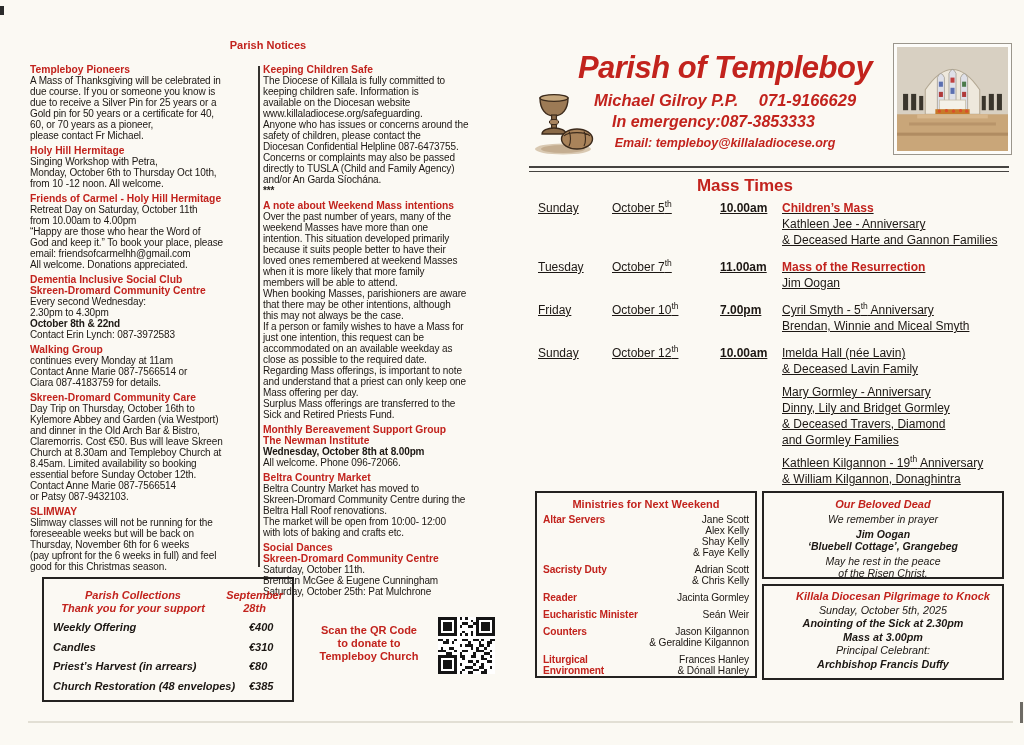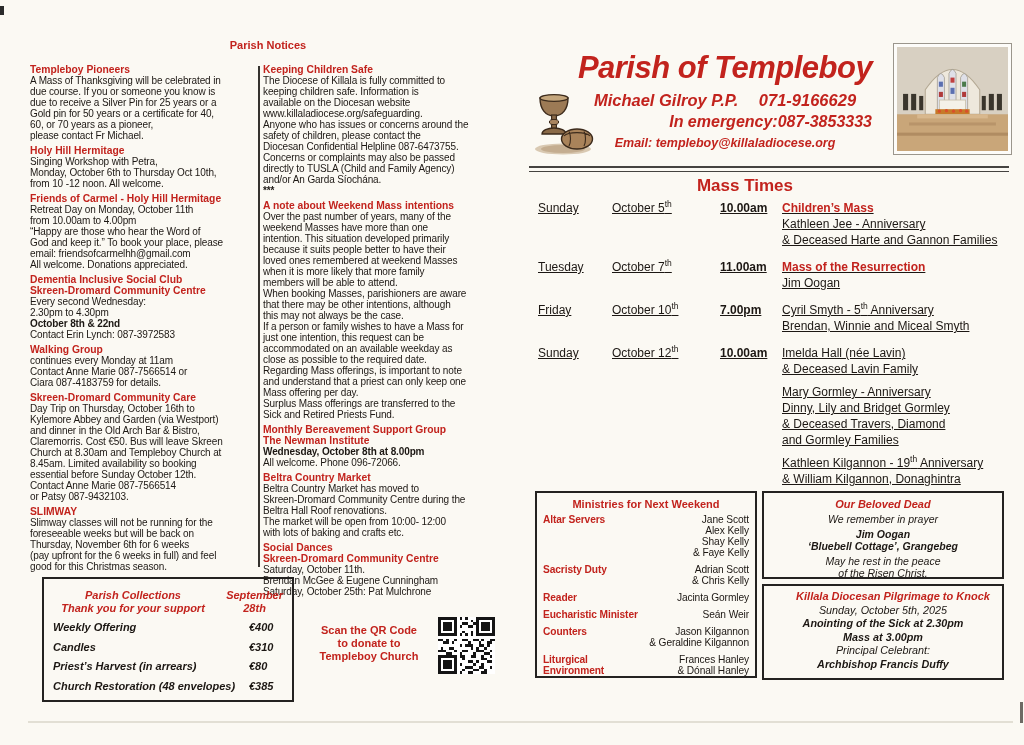--- a/index.html
+++ b/index.html
@@ -44,21 +44,21 @@
   #qr-text { position:absolute; left:303px; top:624px; width:132px; text-align:center;
     color:var(--red); font-weight:bold; font-size:11px; line-height:13px; }
   #qr-svg { position:absolute; left:438px; top:617px; width:57px; height:57px; }
 
   
   #rp-title { position:absolute; left:558px; top:50px; width:334px; text-align:center;
     font-size:31px; font-weight:bold; font-style:italic; color:var(--red); letter-spacing:-0.5px; }
   #rp-priest { position:absolute; left:558px; top:91px; width:334px; text-align:center;
     font-size:16.5px; font-weight:bold; font-style:italic; color:var(--red); }
   #rp-priest .ph { margin-left:16px; }
-  #rp-emerg { position:absolute; left:612px; top:113px; width:260px; display:flex; justify-content:flex-end;
+  #rp-emerg { position:absolute; left:612px; top:113px; width:260px; display:flex; justify-content:flex-start;
     font-size:16px; font-weight:bold; font-style:italic; color:var(--red); }
   #rp-email { position:absolute; left:575px; top:136px; width:300px; text-align:center;
     font-size:12.5px; font-weight:bold; font-style:italic; color:var(--red); }
   #chalice-wrap { position:absolute; left:533px; top:88px; width:62px; height:68px; }
   #church-photo { position:absolute; left:893px; top:43px; width:119px; height:112px;
     border:1px solid #9b968c; background:#fdfcf9; padding:3px; }
   #church-photo svg { width:100%; height:100%; display:block; }
   #header-rule { position:absolute; left:529px; top:166px; width:480px; height:6px;
     border-top:2.5px solid #454340; border-bottom:1.5px solid #454340; }
 
@@ -118,21 +118,21 @@
 please contact Fr Michael.</p>
     </div>
     <div class="sec">
       <h3>Holy Hill Hermitage</h3>
       <p>Singing Workshop with Petra,
 Monday, October 6th to Thursday Oct 10th,
 from 10 -12 noon. All welcome.</p>
     </div>
     <div class="sec">
       <h3>Friends of Carmel - Holy Hill Hermitage</h3>
-      <p>Retreat Day on Monday, October 11th
+      <p>Retreat Day on Saturday, October 11th
 from 10.00am to 4.00pm
 “Happy are those who hear the Word of
 God and keep it.” To book your place, please
 email: friendsofcarmelhh@gmail.com
 All welcome. Donations appreciated.</p>
     </div>
     <div class="sec">
       <h3>Dementia Inclusive Social Club
 Skreen-Dromard Community Centre</h3>
       <p>Every second Wednesday:

